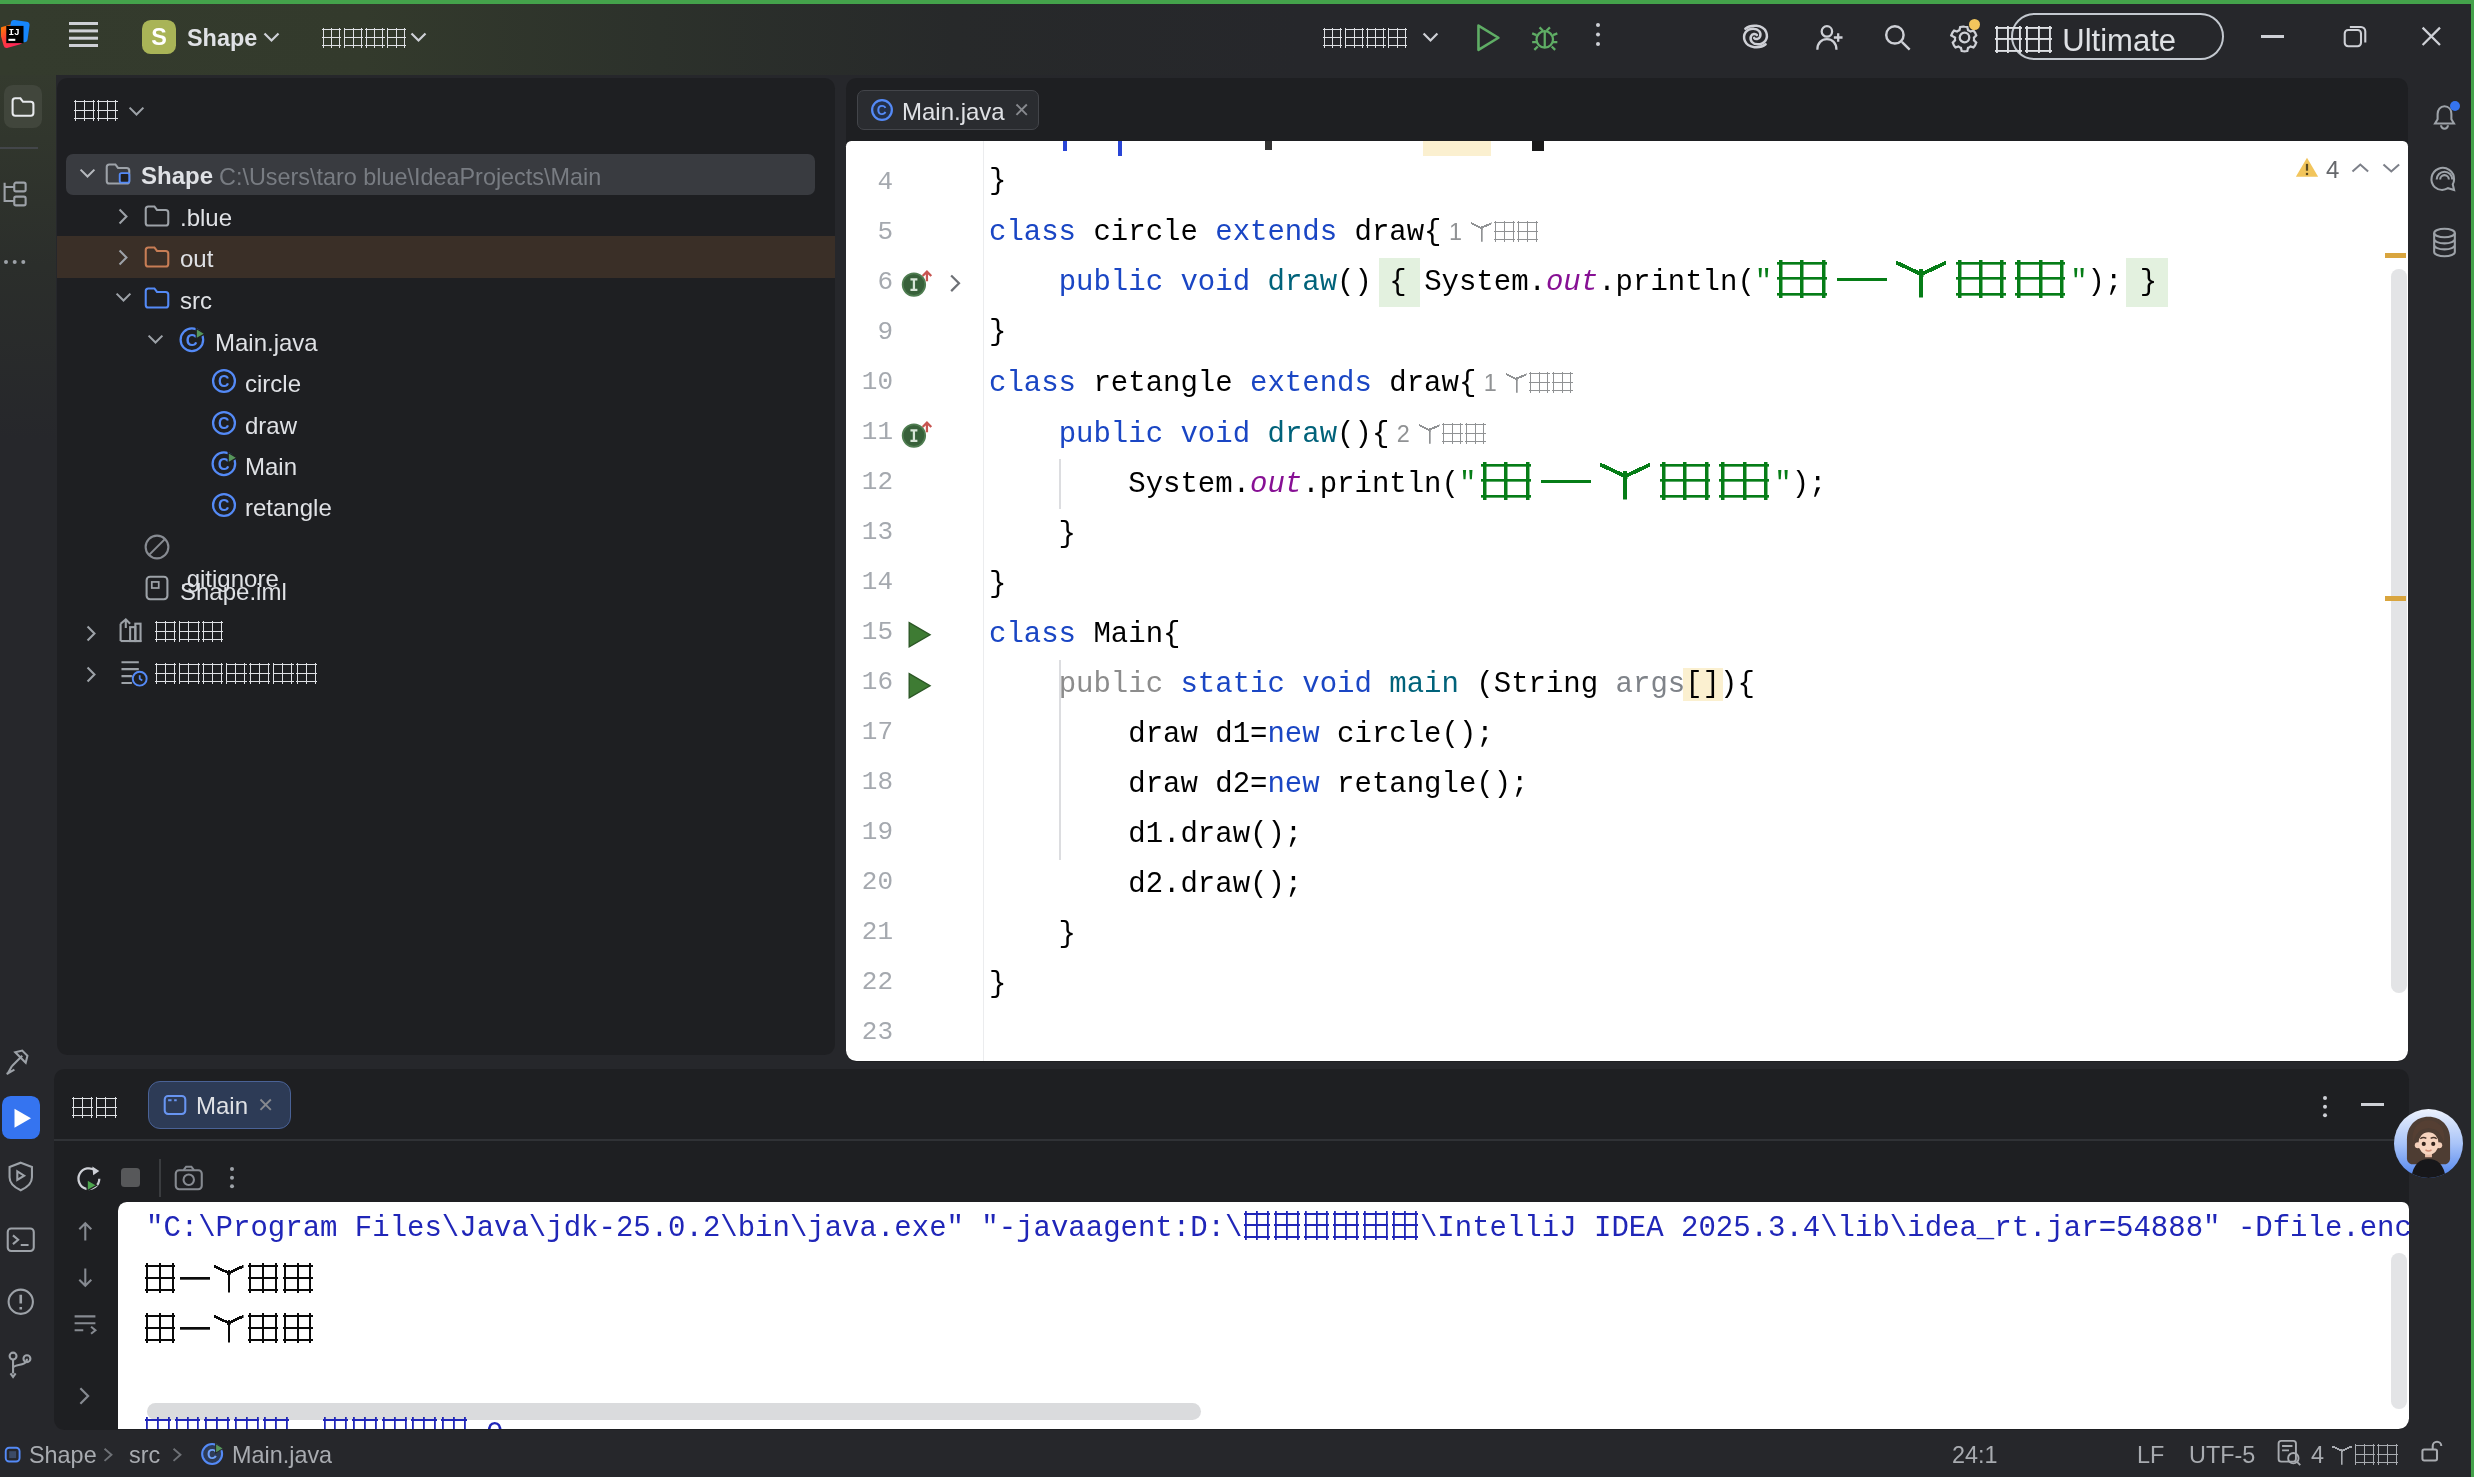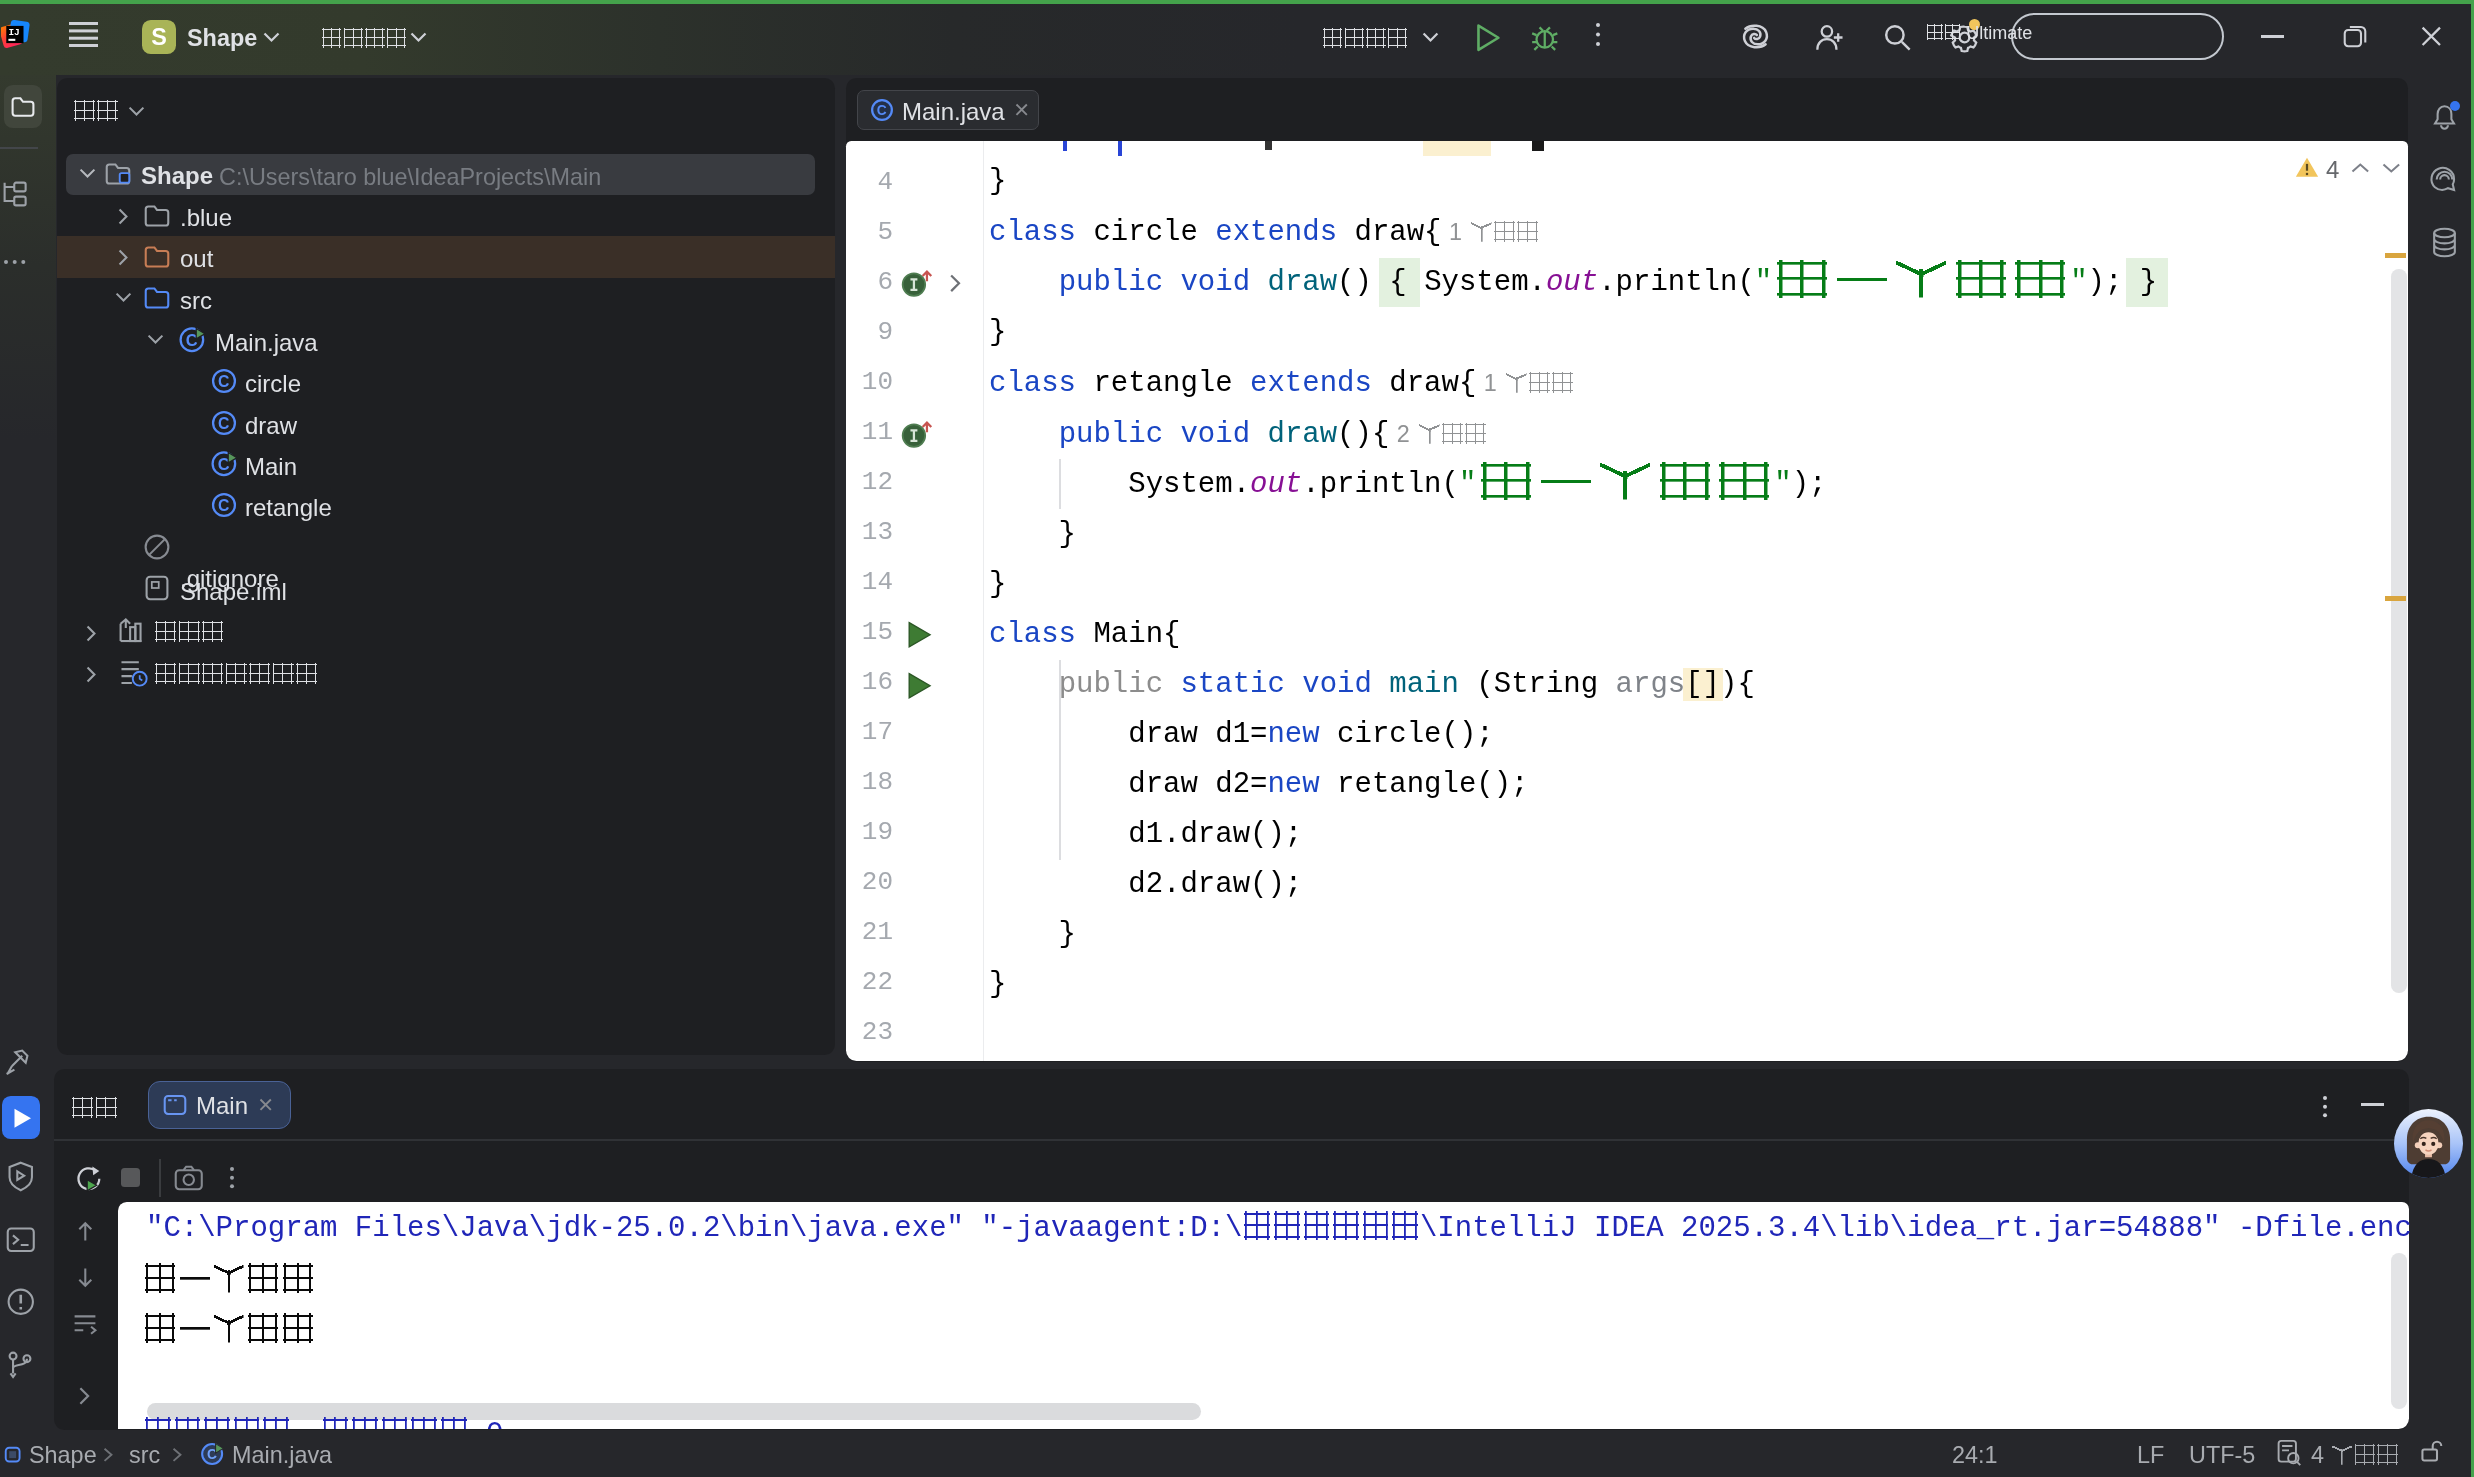--- a/index.html
+++ b/index.html
@@ -96,21 +96,21 @@
     </g>
   </svg>
 <svg class="abs" style="left:1948px;top:21px" width="33" height="33" viewBox="0 0 38 38">
     <g fill="none" stroke="#CED0D6" stroke-width="2.6">
       <circle cx="19" cy="19" r="5.5"></circle>
       <path d="M19 6.5a12.5 12.5 0 0 1 3.2.42l.9 3.6a9 9 0 0 1 2.7 1.56l3.55-1.03a12.5 12.5 0 0 1 3.2 5.55l-2.66 2.56a9 9 0 0 1 0 3.12l2.66 2.56a12.5 12.5 0 0 1-3.2 5.55l-3.55-1.03a9 9 0 0 1-2.7 1.56l-.9 3.6a12.5 12.5 0 0 1-6.4 0l-.9-3.6a9 9 0 0 1-2.7-1.56l-3.55 1.03a12.5 12.5 0 0 1-3.2-5.55l2.66-2.56a9 9 0 0 1 0-3.12L3.75 16.6a12.5 12.5 0 0 1 3.2-5.55l3.55 1.03a9 9 0 0 1 2.7-1.56l.9-3.6A12.5 12.5 0 0 1 19 6.5z"></path>
     </g>
   </svg>
 <div class="abs" style="left:1969px;top:19px;width:11.3px;height:11.3px;border-radius:50%;background:#F2C55C"></div>
 <div class="abs" style="left:2011px;top:13px;width:213px;height:47px;border:2.2px solid #C3C8CF;border-radius:23.4px"></div>
-<div class="abs ui" style="left:1926px;top:22.6px;font-size:18px"><i class="cj"></i><i class="cj"></i> Ultimate</div>
+<div class="abs ui" style="left:1993px;top:22.6px;font-size:31px"><i class="cj"></i><i class="cj"></i> Ultimate</div>
 <div class="abs" style="left:2261px;top:35px;width:23.4px;height:2.6px;background:#CED0D6"></div>
 <svg class="abs" style="left:2343px;top:24px" width="24" height="24" viewBox="0 0 28 28">
     <g fill="none" stroke="#CED0D6" stroke-width="2.4">
       <rect x="2" y="7" width="19" height="19" rx="4"></rect>
       <path d="M8 3.5h13a5 5 0 0 1 5 5v13"></path>
     </g>
   </svg>
 <svg class="abs" style="left:2420px;top:25px" width="22.6" height="22.6" viewBox="0 0 26 26">
     <path d="M3 3l20 20M23 3L3 23" stroke="#CED0D6" stroke-width="2.6"></path>
   </svg>

